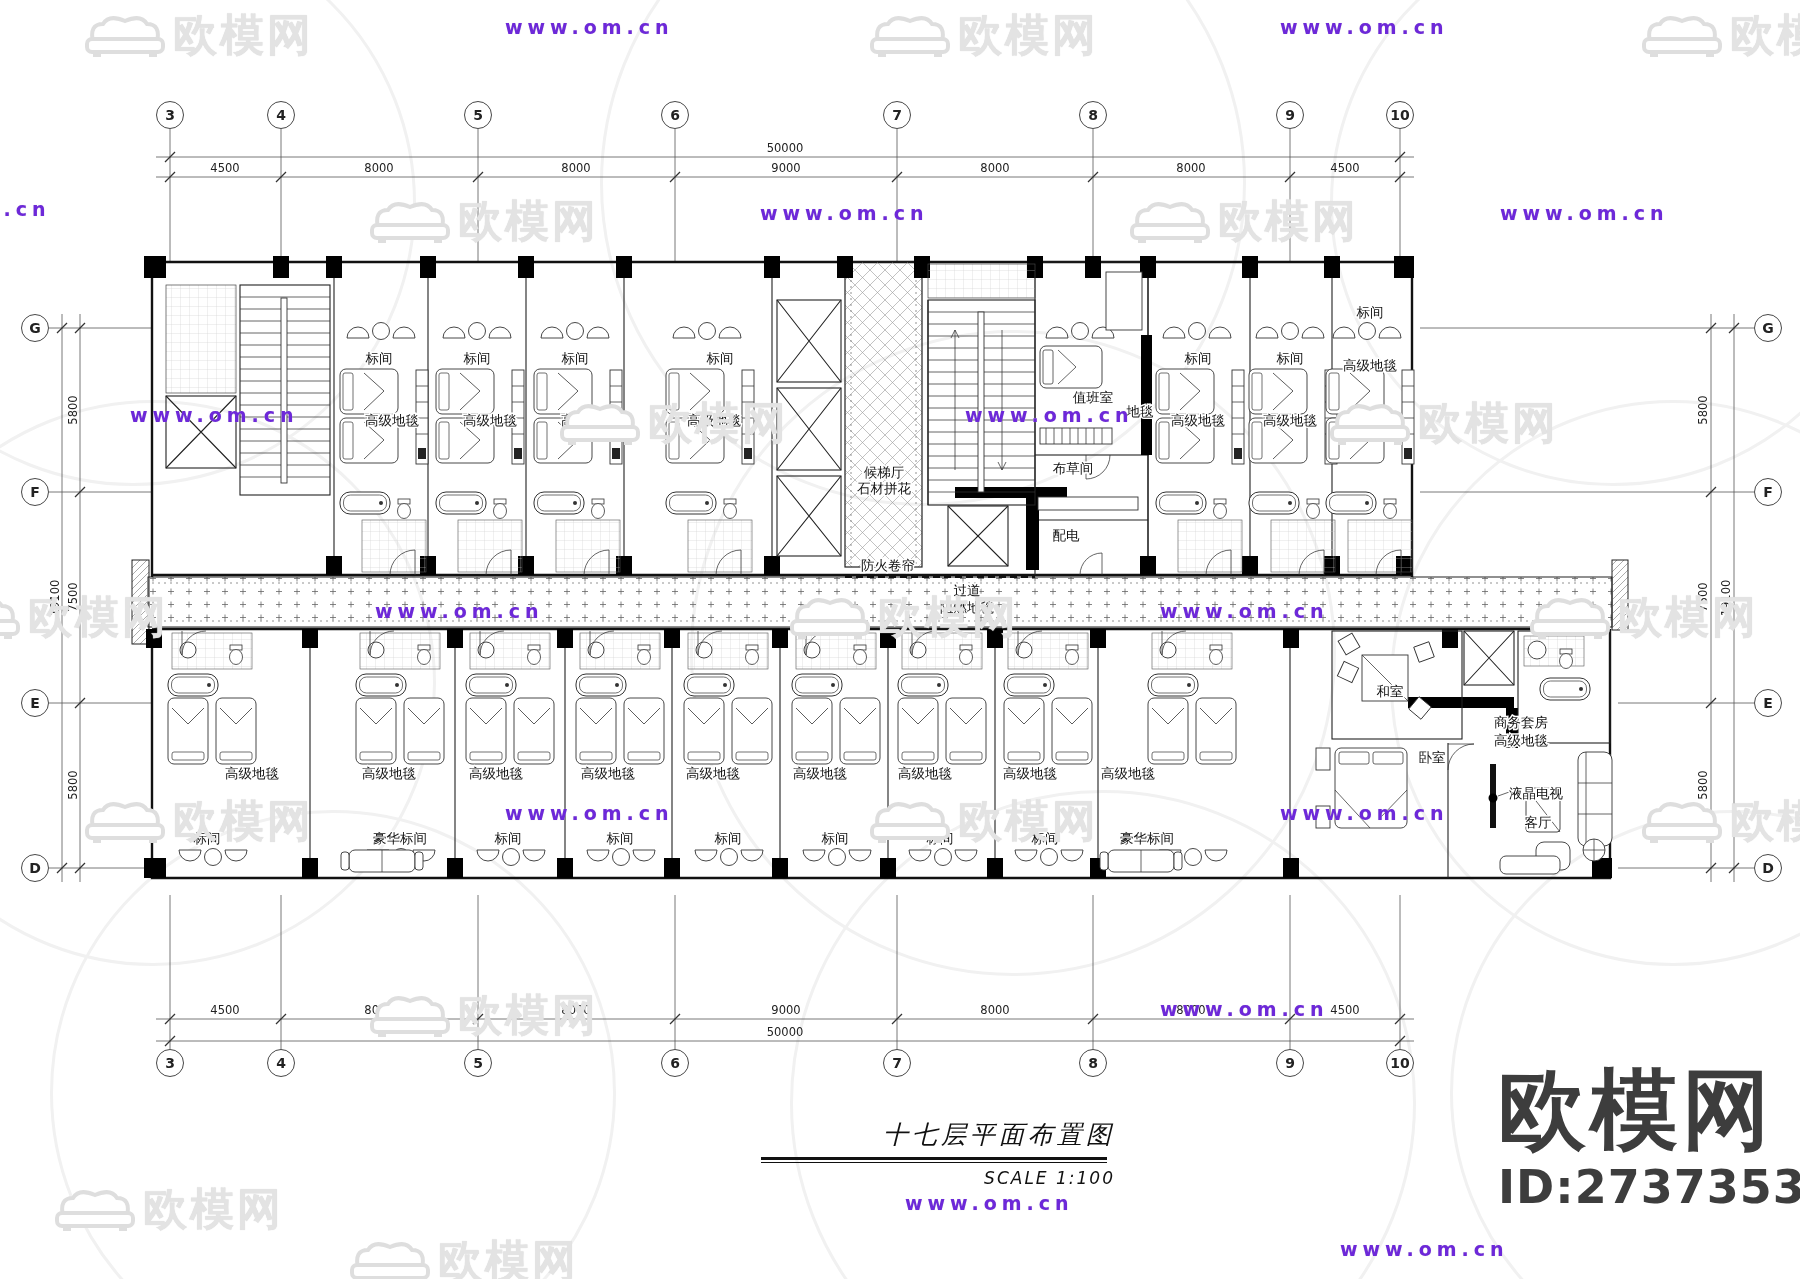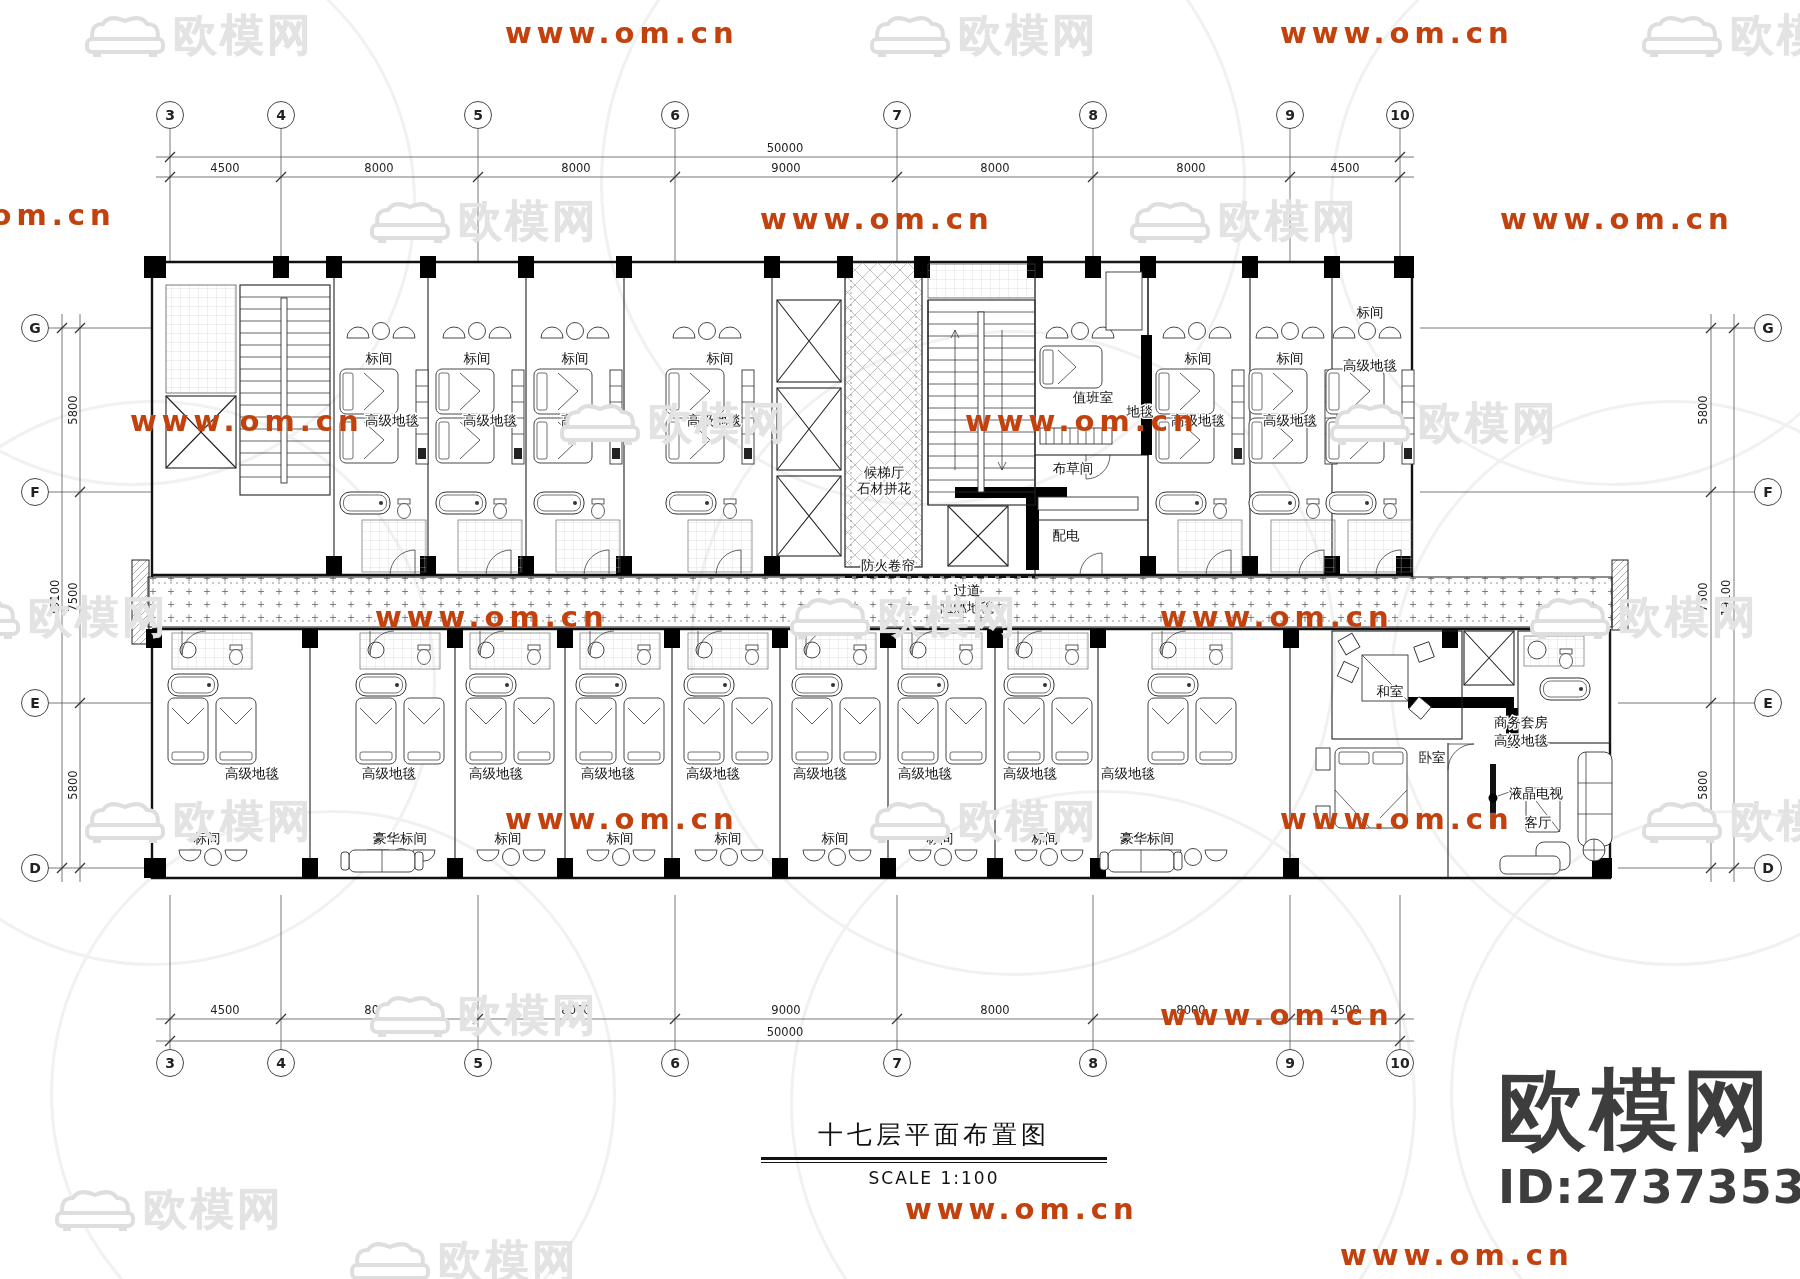--- a/index.html
+++ b/index.html
@@ -3,39 +3,39 @@
 <meta charset="utf-8">
 <style>
   html,body{margin:0;padding:0;background:#fff;}
   body{width:1800px;height:1279px;position:relative;overflow:hidden;
        font-family:"DejaVu Sans",sans-serif;}
   
   .wm-circle{position:absolute;border:3px solid #f1f1f1;border-radius:50%;z-index:0;}
   .wm{position:absolute;z-index:3;white-space:nowrap;display:flex;align-items:center;
       color:#e3e3e3;font-weight:bold;pointer-events:none;}
   .wm.brand span{font-size:44px;letter-spacing:3px;text-shadow:0 0 1px #d7d7d7;}
-  .wm.url span{font-size:29px;letter-spacing:5px;color:#c2410c;text-shadow:0 0 1px #dadada;}
+  .wm.url span{font-size:19px;letter-spacing:5px;color:#6d28d9;text-shadow:0 0 1px #dadada;}
   .wm svg{margin-right:8px;}
   
   #plan{position:absolute;left:0;top:0;z-index:1;}
   .w2{stroke:#111;stroke-width:2.4;fill:none;}
   .w1{stroke:#222;stroke-width:1.1;fill:none;}
   .w05{stroke:#333;stroke-width:0.75;fill:none;}
   .f{fill:#fff;stroke:#333;stroke-width:0.9;}
   .blk{fill:#000;stroke:none;}
   .dim{stroke:#555;stroke-width:0.8;fill:none;}
   .tick{stroke:#333;stroke-width:1.3;fill:none;}
   .dash{stroke:#111;stroke-width:2.2;fill:none;stroke-dasharray:7 4;}
   .dots{stroke:#777;stroke-width:0.8;fill:none;stroke-dasharray:2 4;}
   text.lbl{font:13.5px "DejaVu Sans",sans-serif;fill:#111;text-anchor:middle;
            paint-order:stroke;stroke:#fff;stroke-width:3px;}
   text.dimt{font:11.5px "DejaVu Sans",sans-serif;fill:#222;text-anchor:middle;}
   text.bub{font:bold 14px "DejaVu Sans",sans-serif;fill:#222;text-anchor:middle;}
   
-  #title-block{position:absolute;left:753px;top:1118px;width:362px;text-align:center;z-index:2;}
+  #title-block{position:absolute;left:753px;top:1118px;width:362px;text-align:right;z-index:2;font-style:italic;}
   #title-block .t{font-size:25px;letter-spacing:4px;color:#111;}
   #title-block .bar1{height:3px;background:#111;margin:6px 8px 2px 8px;}
   #title-block .bar2{height:1px;background:#111;margin:0 8px 5px 8px;}
   #title-block .s{font-size:17px;letter-spacing:2px;color:#111;}
   
   #site-logo{position:absolute;left:1498px;top:1066px;z-index:5;color:#3d3d3d;line-height:1;}
   #site-logo .n{font-size:88px;font-weight:bold;letter-spacing:4px;}
   #site-logo .i{font-size:46px;font-weight:bold;margin-top:10px;letter-spacing:1px;}
 </style>
 </head>

